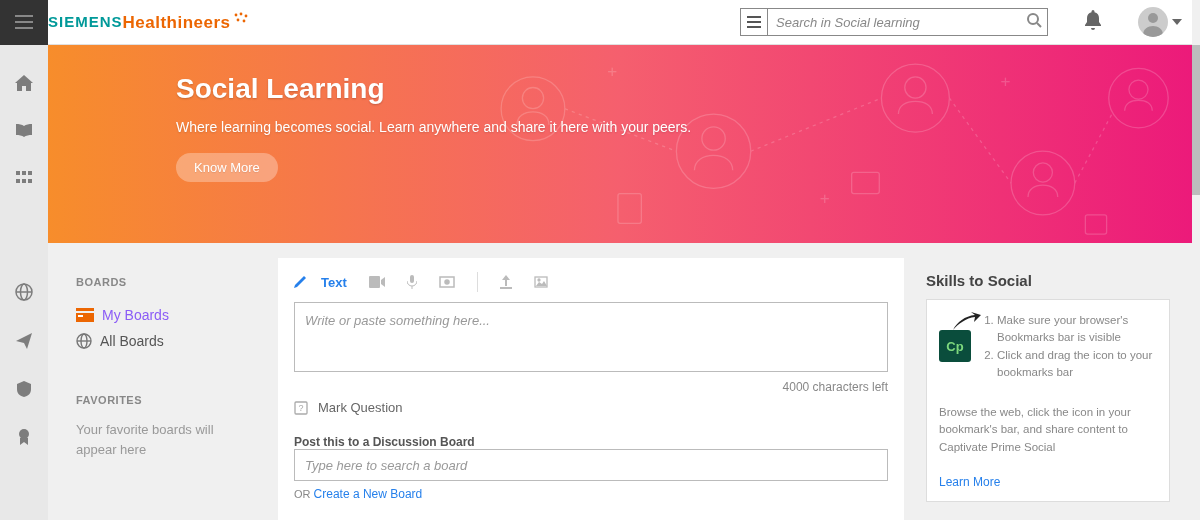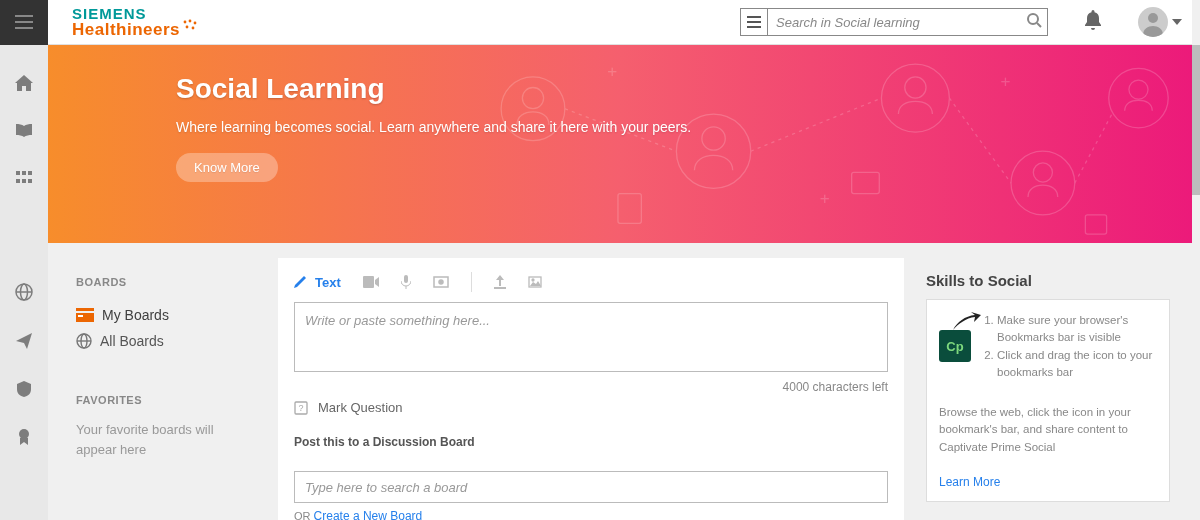--- a/index.html
+++ b/index.html
@@ -1,20 +1,20 @@
 <!DOCTYPE html>
 <html><head>
 <meta charset="utf-8">
 <style>
 *{box-sizing:border-box;margin:0;padding:0;font-family:Arial,Helvetica,sans-serif}
 body{background:#f0f0f0;width:1200px;height:520px;overflow:hidden;position:relative}
 .topbar{height:45px;background:#fff;display:flex;align-items:center;border-bottom:1px solid #e0e0e0;position:relative;z-index:10}
 .hamburger-box{width:48px;height:45px;background:#333;display:flex;align-items:center;justify-content:center;cursor:pointer}
 .hamburger-box svg{fill:#888}
-.logo{margin-left:24px;display:flex;flex-direction:column;line-height:1}
+.logo{display:flex;line-height:1}
 .logo-top{color:#009999;font-weight:700;font-size:15px;letter-spacing:1px}
 .logo-bot{color:#ec6602;font-weight:700;font-size:17px;letter-spacing:0.5px}
 .logo-dots{position:relative;top:-2px;margin-left:2px}
 .search-wrap{margin-left:auto;display:flex;align-items:flex-end}
 .search-prefix{border:1px solid #888;height:28px;width:28px;display:flex;align-items:center;justify-content:center;cursor:pointer;background:#fff}
 .search-input{border:1px solid #888;border-left:0;height:28px;width:280px;padding:0 30px 0 8px;font-size:13px;font-style:italic;color:#555}
 .search-input::placeholder{font-style:italic;color:#888}
 .search-container{position:relative}
 .search-icon-btn{position:absolute;right:6px;top:50%;transform:translateY(-50%);cursor:pointer}
 .bell{margin:0 36px;cursor:pointer}
@@ -25,34 +25,34 @@
 .rail-spacer{height:40px}
 .hero{position:absolute;left:48px;top:45px;right:8px;height:198px;background:linear-gradient(90deg,#f78d2b 0%,#f55f6e 50%,#ec1a7a 100%);padding:28px 0 0 128px;overflow:hidden}
 .hero-pattern{position:absolute;right:0;top:0;bottom:0;width:65%;opacity:0.18;pointer-events:none}
 .hero h1{color:#fff;font-size:28px;font-weight:600;text-shadow:0 1px 2px rgba(0,0,0,0.2)}
 .hero p{color:#fff;font-size:14px;margin-top:14px;text-shadow:0 1px 2px rgba(0,0,0,0.15)}
 .know-more{display:inline-block;margin-top:18px;background:rgba(255,255,255,0.3);color:#fff;font-size:13px;font-weight:400;padding:7px 18px;border-radius:16px;cursor:pointer;text-shadow:0 1px 1px rgba(0,0,0,0.1)}
 .content{position:absolute;left:76px;top:258px;right:30px;display:flex;gap:22px}
 .sidebar{width:180px;padding-top:18px}
 .sb-heading{font-size:11px;color:#888;font-weight:700;letter-spacing:0.5px;margin-bottom:14px}
 .sb-item{display:flex;align-items:center;gap:8px;font-size:14px;padding:5px 0;cursor:pointer}
-.sb-item.active{color:#404040}
+.sb-item.active{color:#8b5cf6}
 .sb-item:not(.active){color:#555}
 .sb-fav-text{font-size:13px;color:#999;line-height:1.5}
 .composer{flex:1;background:#fff;border:0;padding:14px 16px 8px 16px}
 .composer-tabs{display:flex;align-items:center;gap:22px;padding-bottom:10px}
-.ct{display:flex;align-items:center;gap:9px;color:#aaa;cursor:pointer;font-size:13px}
+.ct{display:flex;align-items:center;gap:15px;color:#aaa;cursor:pointer;font-size:13px}
 .ct.active{color:#2680eb;font-weight:600}
 .ct-divider{width:1px;height:20px;background:#ddd}
 .composer-ta{width:100%;height:70px;border:1px solid #bbb;padding:10px;font-size:13px;font-style:italic;color:#666;resize:none;font-family:inherit}
 .composer-ta::placeholder{color:#999;font-style:italic}
 .char-left{text-align:right;font-size:12px;color:#888;margin-top:4px}
 .comp-opts{margin-top:2px}
 .comp-opt{display:flex;align-items:center;gap:10px;font-size:13px;color:#666;padding:4px 0;cursor:pointer}
-.post-label{font-size:12px;font-weight:700;color:#555;margin-top:16px;margin-bottom:22px}
+.post-label{font-size:12px;font-weight:700;color:#555;margin-top:16px;margin-bottom:0}
 .board-search{width:100%;height:32px;border:1px solid #bbb;padding:0 10px;font-size:13px;font-style:italic}
 .board-search::placeholder{font-style:italic;color:#999}
 .or-row{font-size:11px;color:#888;margin-top:6px}
 .or-row a{color:#2680eb;font-size:12px;text-decoration:none;cursor:pointer}
 .right-col{width:244px;padding-top:14px}
 .right-heading{font-size:15px;font-weight:700;color:#444;margin-bottom:10px}
 .share-box{border:1px solid #ddd;background:#fff;padding:12px;font-size:11.5px;color:#888}
 .share-top{display:flex;gap:10px;align-items:flex-start}
 .cp-icon{width:32px;height:32px;background:#0a4d3c;color:#7dd87d;display:flex;align-items:center;justify-content:center;font-size:13px;font-weight:700;border-radius:3px;flex-shrink:0;position:relative;margin-top:18px}
 .cp-arrow{position:absolute;top:-18px;left:12px}

